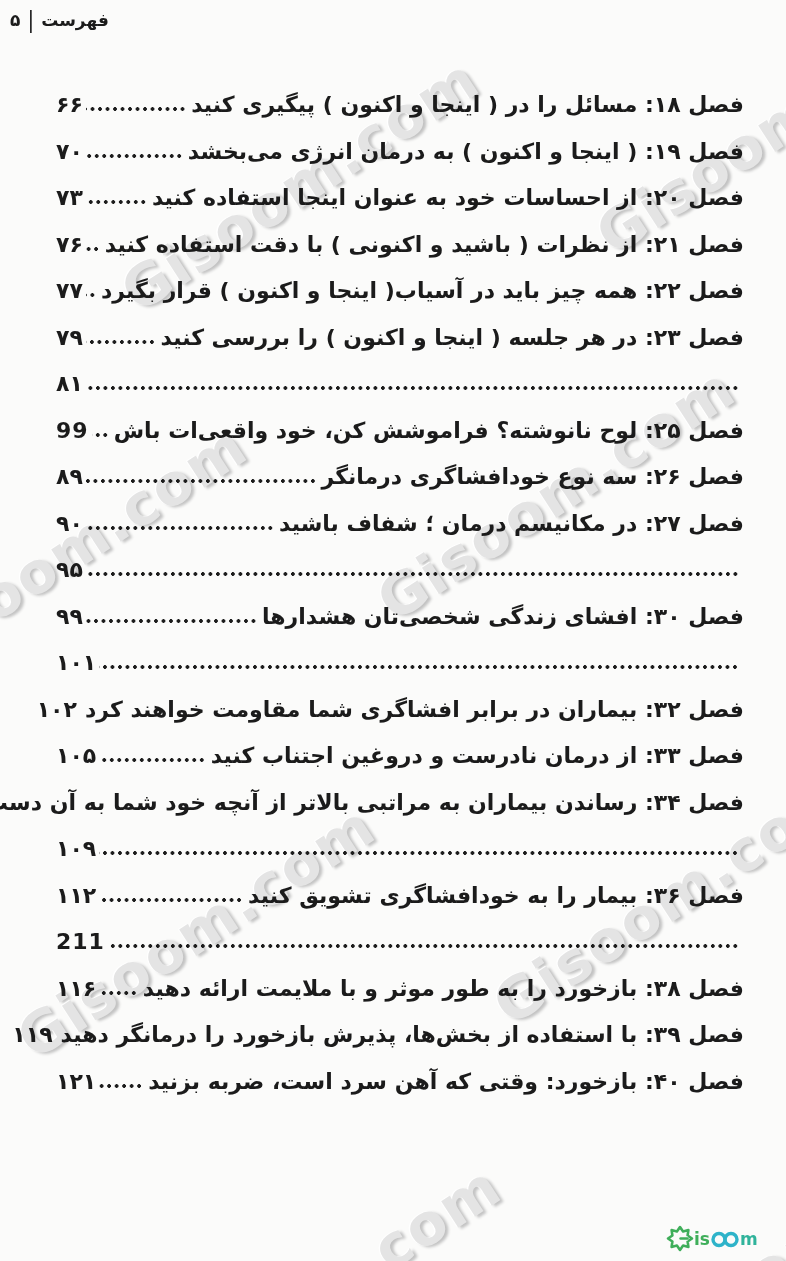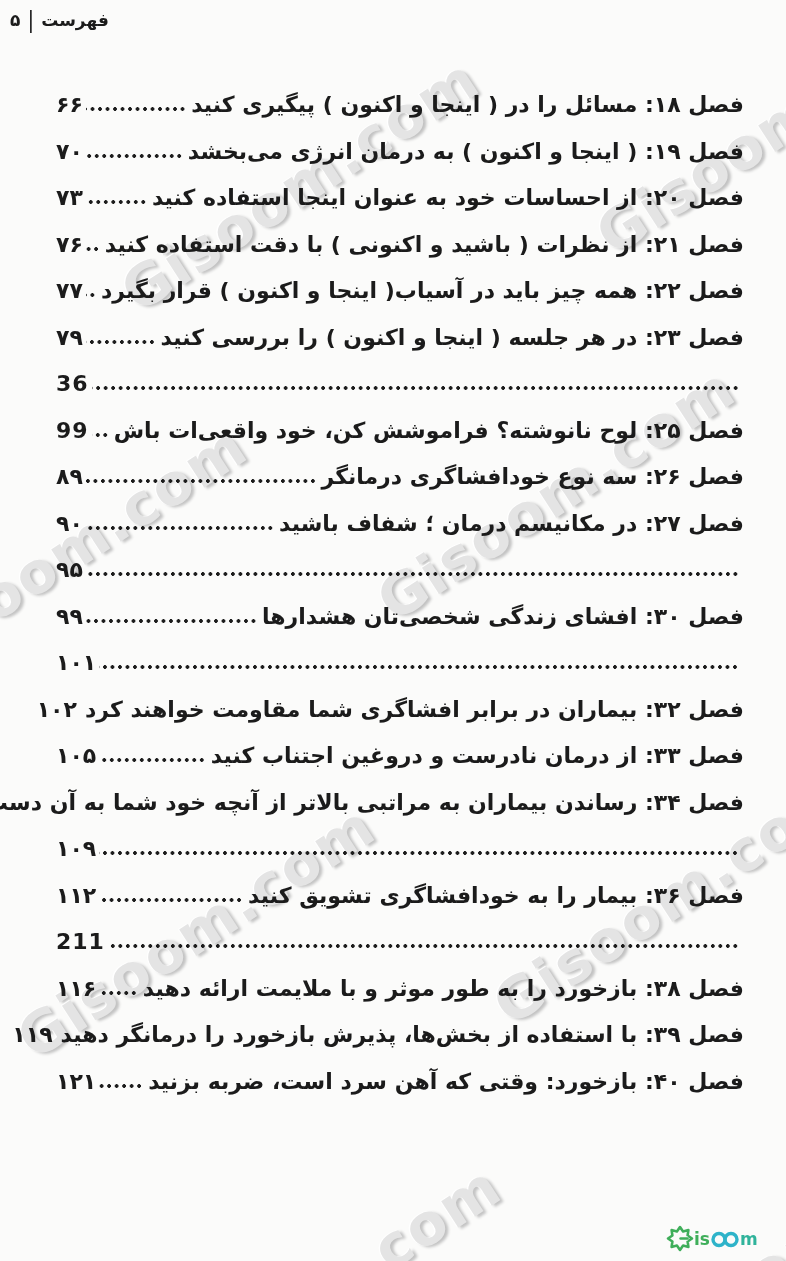--- a/index.html
+++ b/index.html
@@ -114,21 +114,21 @@
     </div>
 
     <div class="row">
       <span class="title">فصل ۲۳: در هر جلسه ( اینجا و اکنون ) را بررسی کنید</span>
       <span class="dots"></span>
       <span class="num">۷۹</span>
     </div>
 
     <div class="row">
       <span class="dots"></span>
-      <span class="num">36</span>
+      <span class="num">۸۱</span>
     </div>
 
     <div class="row">
       <span class="title">فصل ۲۵: لوح نانوشته؟ فراموشش کن، خود واقعی‌ات باش</span>
       <span class="dots"></span>
       <span class="num">99</span>
     </div>
 
     <div class="row">
       <span class="title">فصل ۲۶: سه نوع خودافشاگری درمانگر</span>

